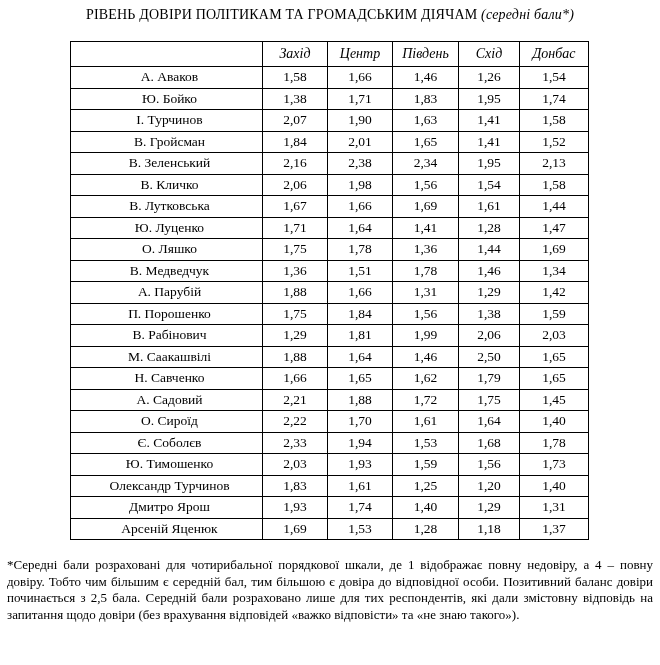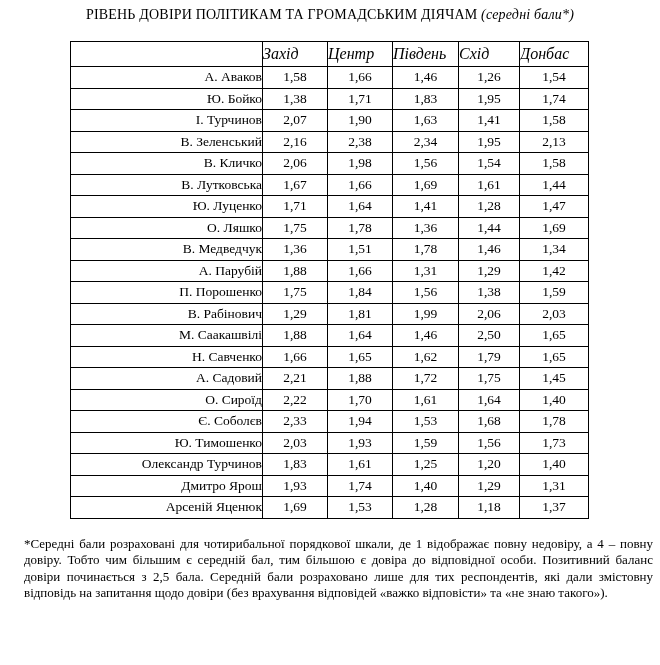--- a/index.html
+++ b/index.html
@@ -32,31 +32,31 @@
     border: 1px solid #000000;
     padding: 0;
     vertical-align: middle;
     font-size: 13.5px;
     overflow: hidden;
     white-space: nowrap;
   }
   .trust-table th {
     font-style: italic;
     font-weight: normal;
-    font-size: 16px;
+    font-size: 14px;
     height: 24px;
-    text-align: left;
+    text-align: center;
     margin-top: 12px;
   }
   .trust-table td { height: 20.5px; }
-  td.name-cell { text-align: right; padding-left: 6px; }
+  td.name-cell { text-align: center; padding-left: 6px; }
   td.score-cell { text-align: center; }
 
   .footnote {
-    margin: 17px 7px 0 24px;
+    margin: 17px 7px 0 7px;
     font-size: 13px;
     line-height: 1.28;
     text-align: justify;
   }
 </style>
 </head>
 <body>
 
 <div class="page">
 
@@ -102,20 +102,28 @@
         </tr>
         <tr>
           <td class="name-cell">І. Турчинов</td>
           <td class="score-cell">2,07</td>
           <td class="score-cell">1,90</td>
           <td class="score-cell">1,63</td>
           <td class="score-cell">1,41</td>
           <td class="score-cell">1,58</td>
         </tr>
         <tr>
+          <td class="name-cell">В. Гройсман</td>
+          <td class="score-cell">1,84</td>
+          <td class="score-cell">2,01</td>
+          <td class="score-cell">1,65</td>
+          <td class="score-cell">1,41</td>
+          <td class="score-cell">1,52</td>
+        </tr>
+        <tr>
           <td class="name-cell">В. Зеленський</td>
           <td class="score-cell">2,16</td>
           <td class="score-cell">2,38</td>
           <td class="score-cell">2,34</td>
           <td class="score-cell">1,95</td>
           <td class="score-cell">2,13</td>
         </tr>
         <tr>
           <td class="name-cell">В. Кличко</td>
           <td class="score-cell">2,06</td>

